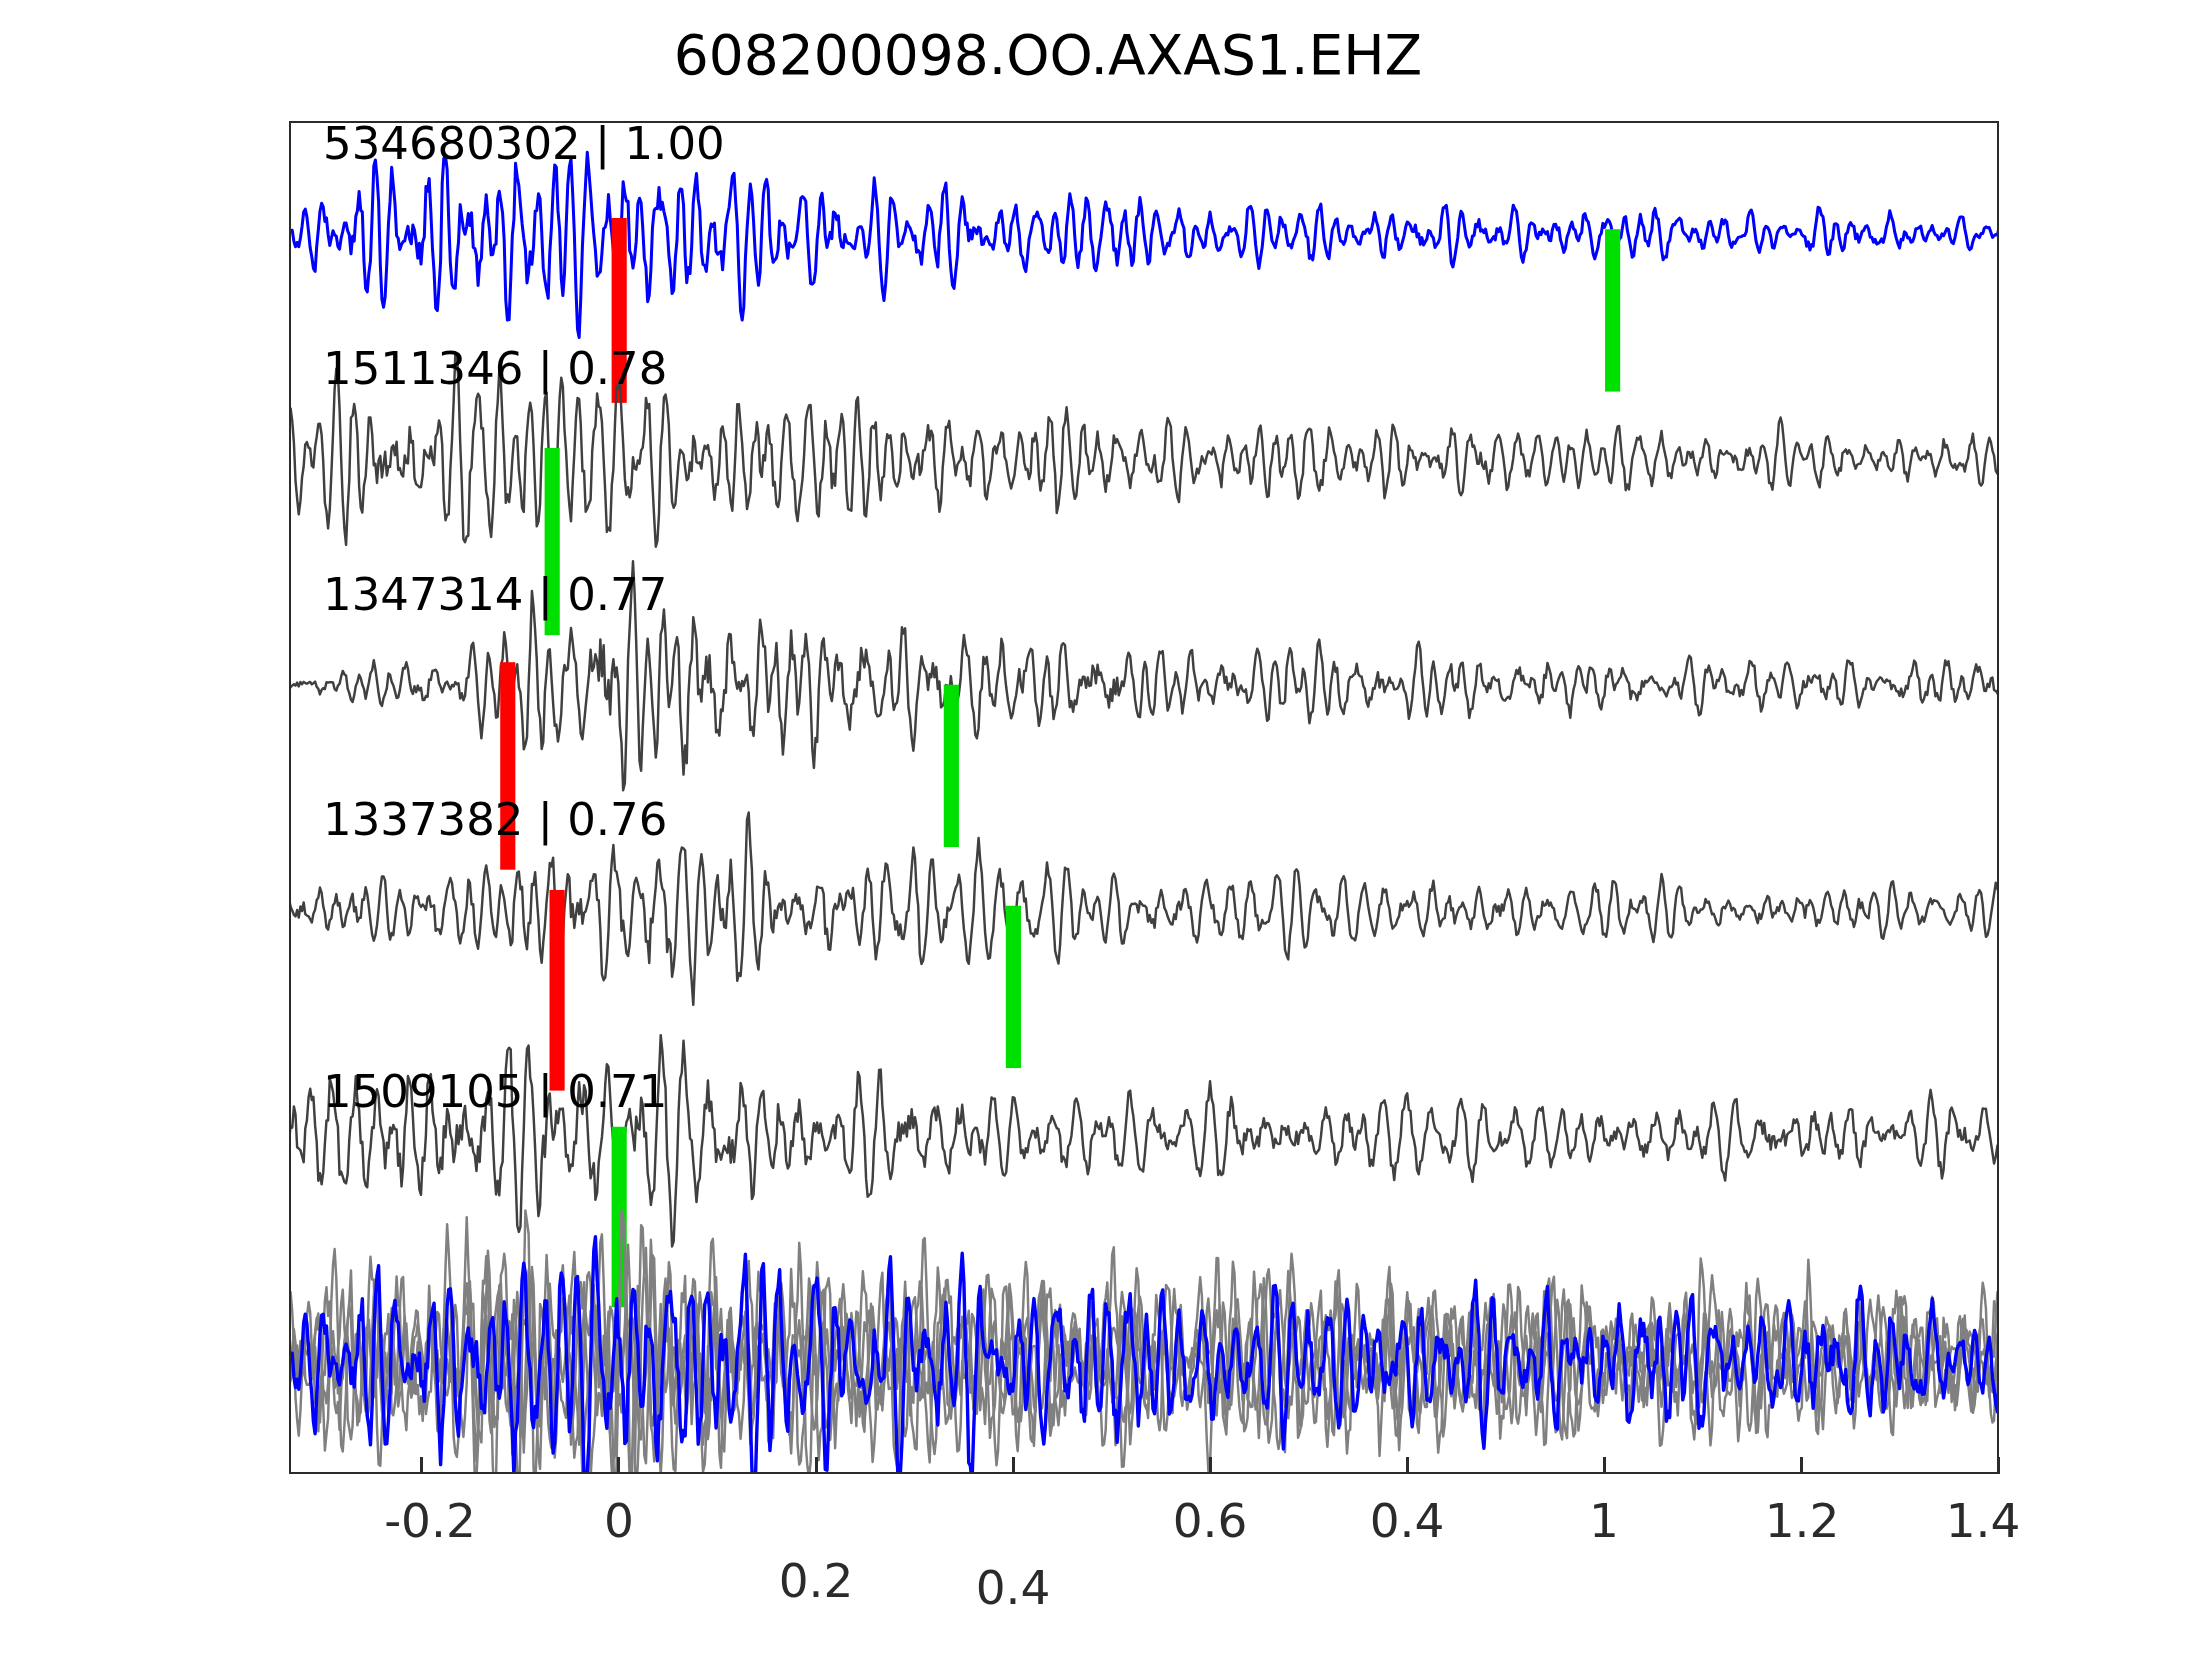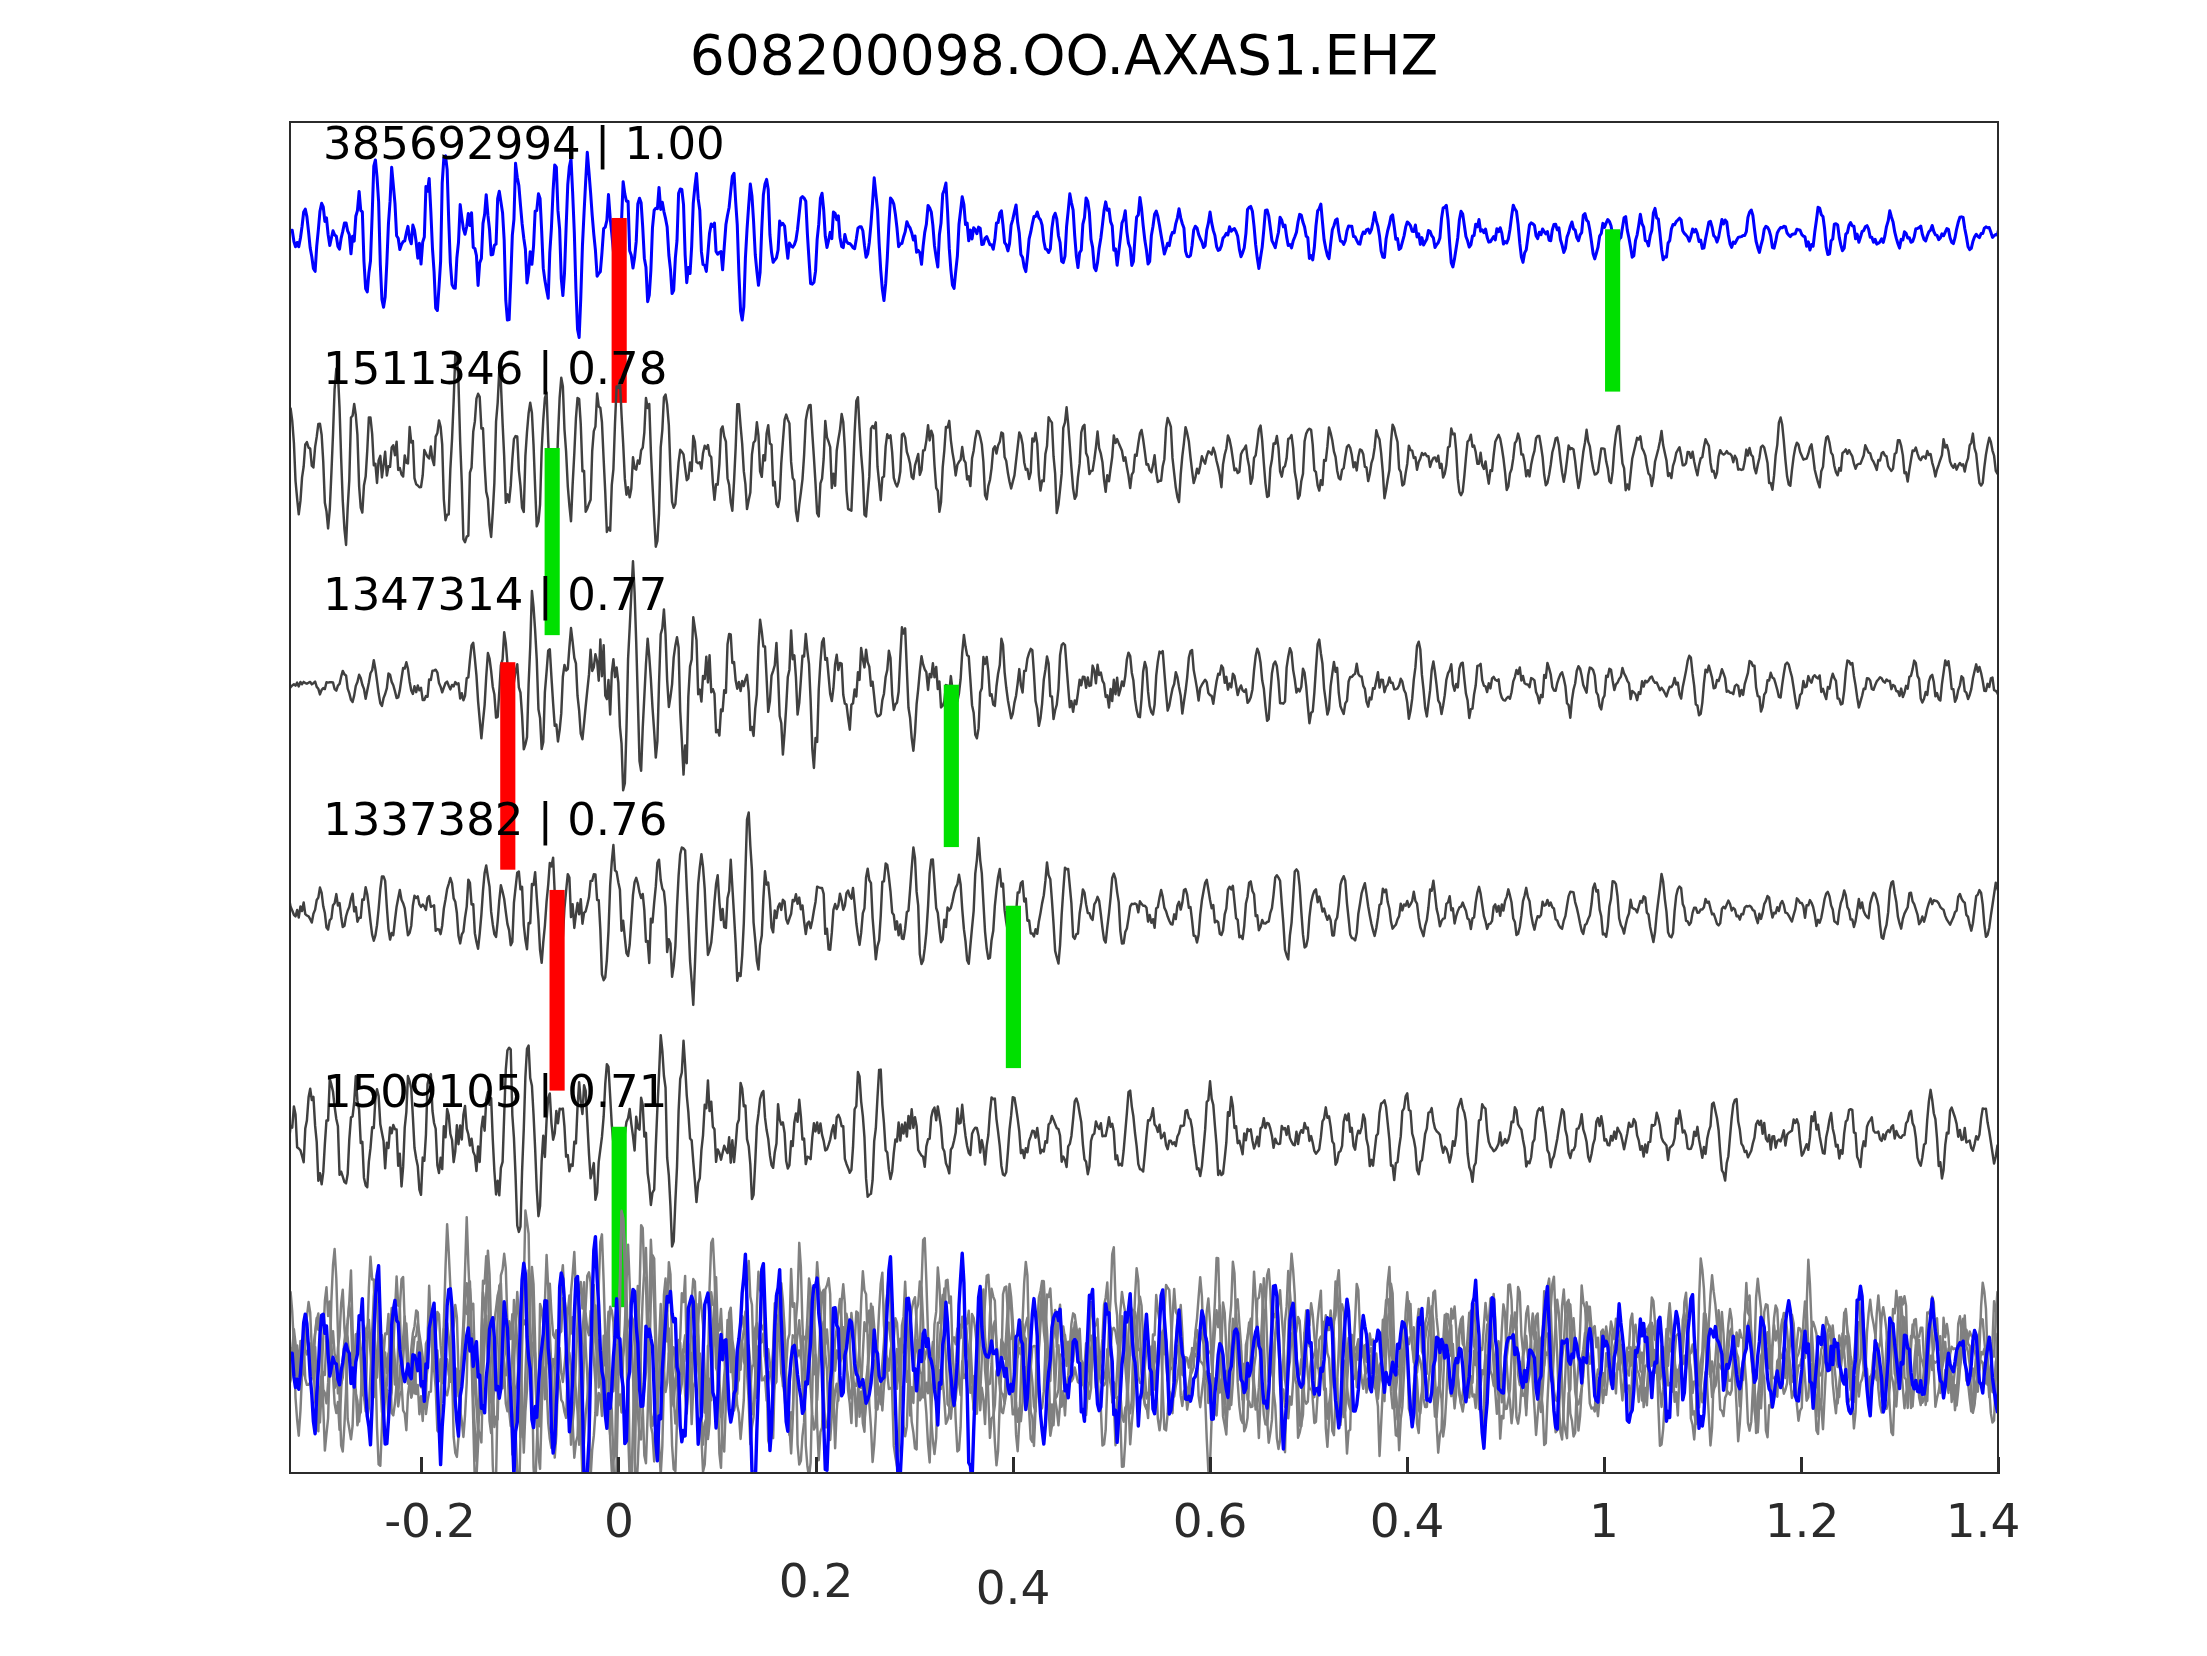--- a/index.html
+++ b/index.html
@@ -18,21 +18,20 @@
   #plot-title {
     position: absolute;
     left: 0;
     top: 23px;
     width: 2096px;
     text-align: center;
     font-size: 55px;
     color: #000000;
     letter-spacing: 0px;
     font-family: "DejaVu Sans", sans-serif;
-    padding-left: 16px;
   }
   #axes-area {
     position: absolute;
     left: 289px;
     top: 121px;
     width: 1710px;
     height: 1353px;
   }
   #axes-frame {
     position: absolute;
@@ -130,21 +129,21 @@
       <div class="tick-mark" style="left: 1406px; top: 1457px; height: 17px;"></div>
       <div class="tick-label" style="left: 1407px; top: 1493px;">0.4</div>
       <div class="tick-mark" style="left: 1603px; top: 1457px; height: 17px;"></div>
       <div class="tick-label" style="left: 1604px; top: 1493px;">1</div>
       <div class="tick-mark" style="left: 1800px; top: 1457px; height: 17px;"></div>
       <div class="tick-label" style="left: 1802px; top: 1493px;">1.2</div>
       <div class="tick-mark" style="left: 1997px; top: 1457px; height: 17px;"></div>
       <div class="tick-label" style="left: 1955px; top: 1493px; margin-left: 28px;">1.4</div>
     </div>
   <div id="label-layer">
-      <div class="trace-label" style="left: 323px; top: 117px;">385692994 | 1.00</div>
+      <div class="trace-label" style="left: 323px; top: 117px;">534680302 | 1.00</div>
       <div class="trace-label" style="left: 323px; top: 342px;">1511346 | 0.78</div>
       <div class="trace-label" style="left: 323px; top: 568px;">1347314 | 0.77</div>
       <div class="trace-label" style="left: 323px; top: 793px;">1337382 | 0.76</div>
       <div class="trace-label" style="left: 323px; top: 1019px; margin-top: 46px;">1509105 | 0.71</div>
     </div>
 
 </div>
 
 
 </body></html>

